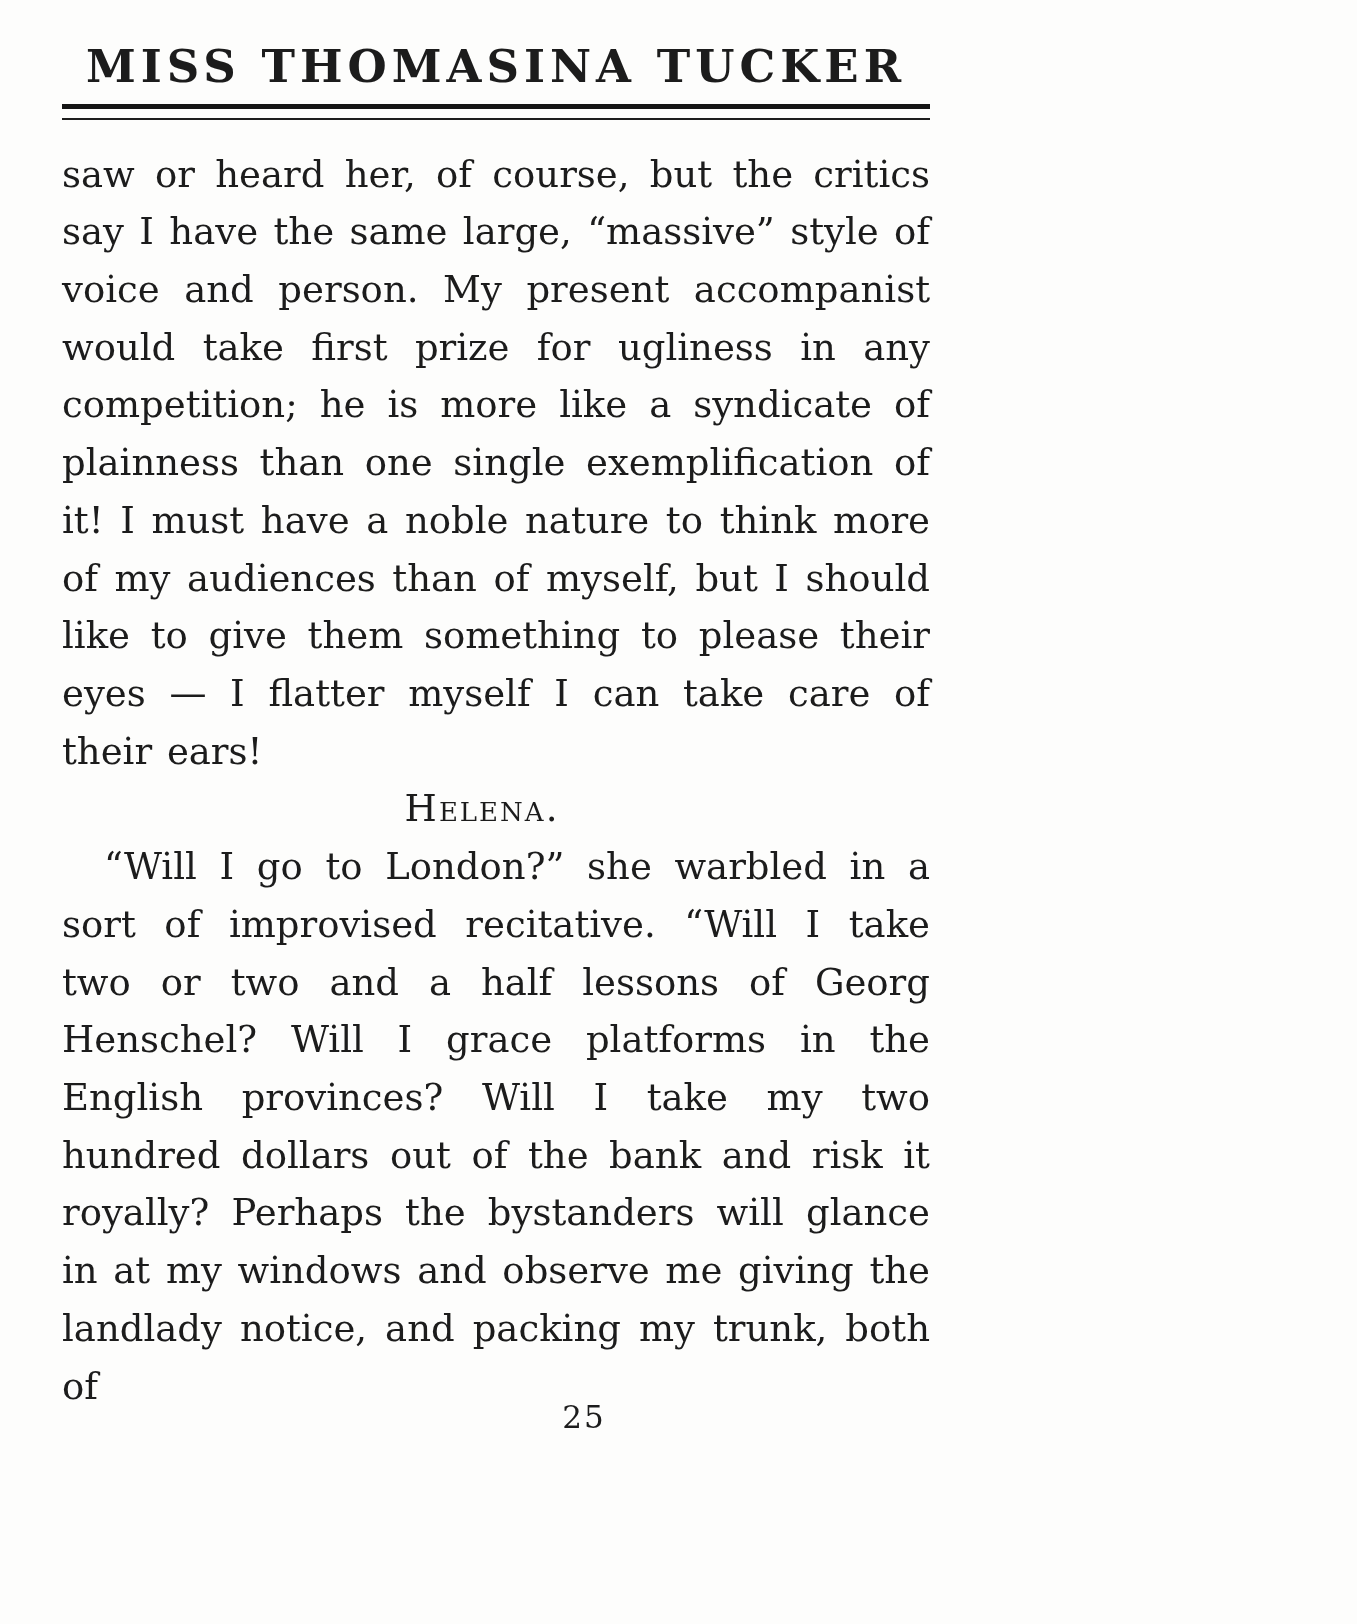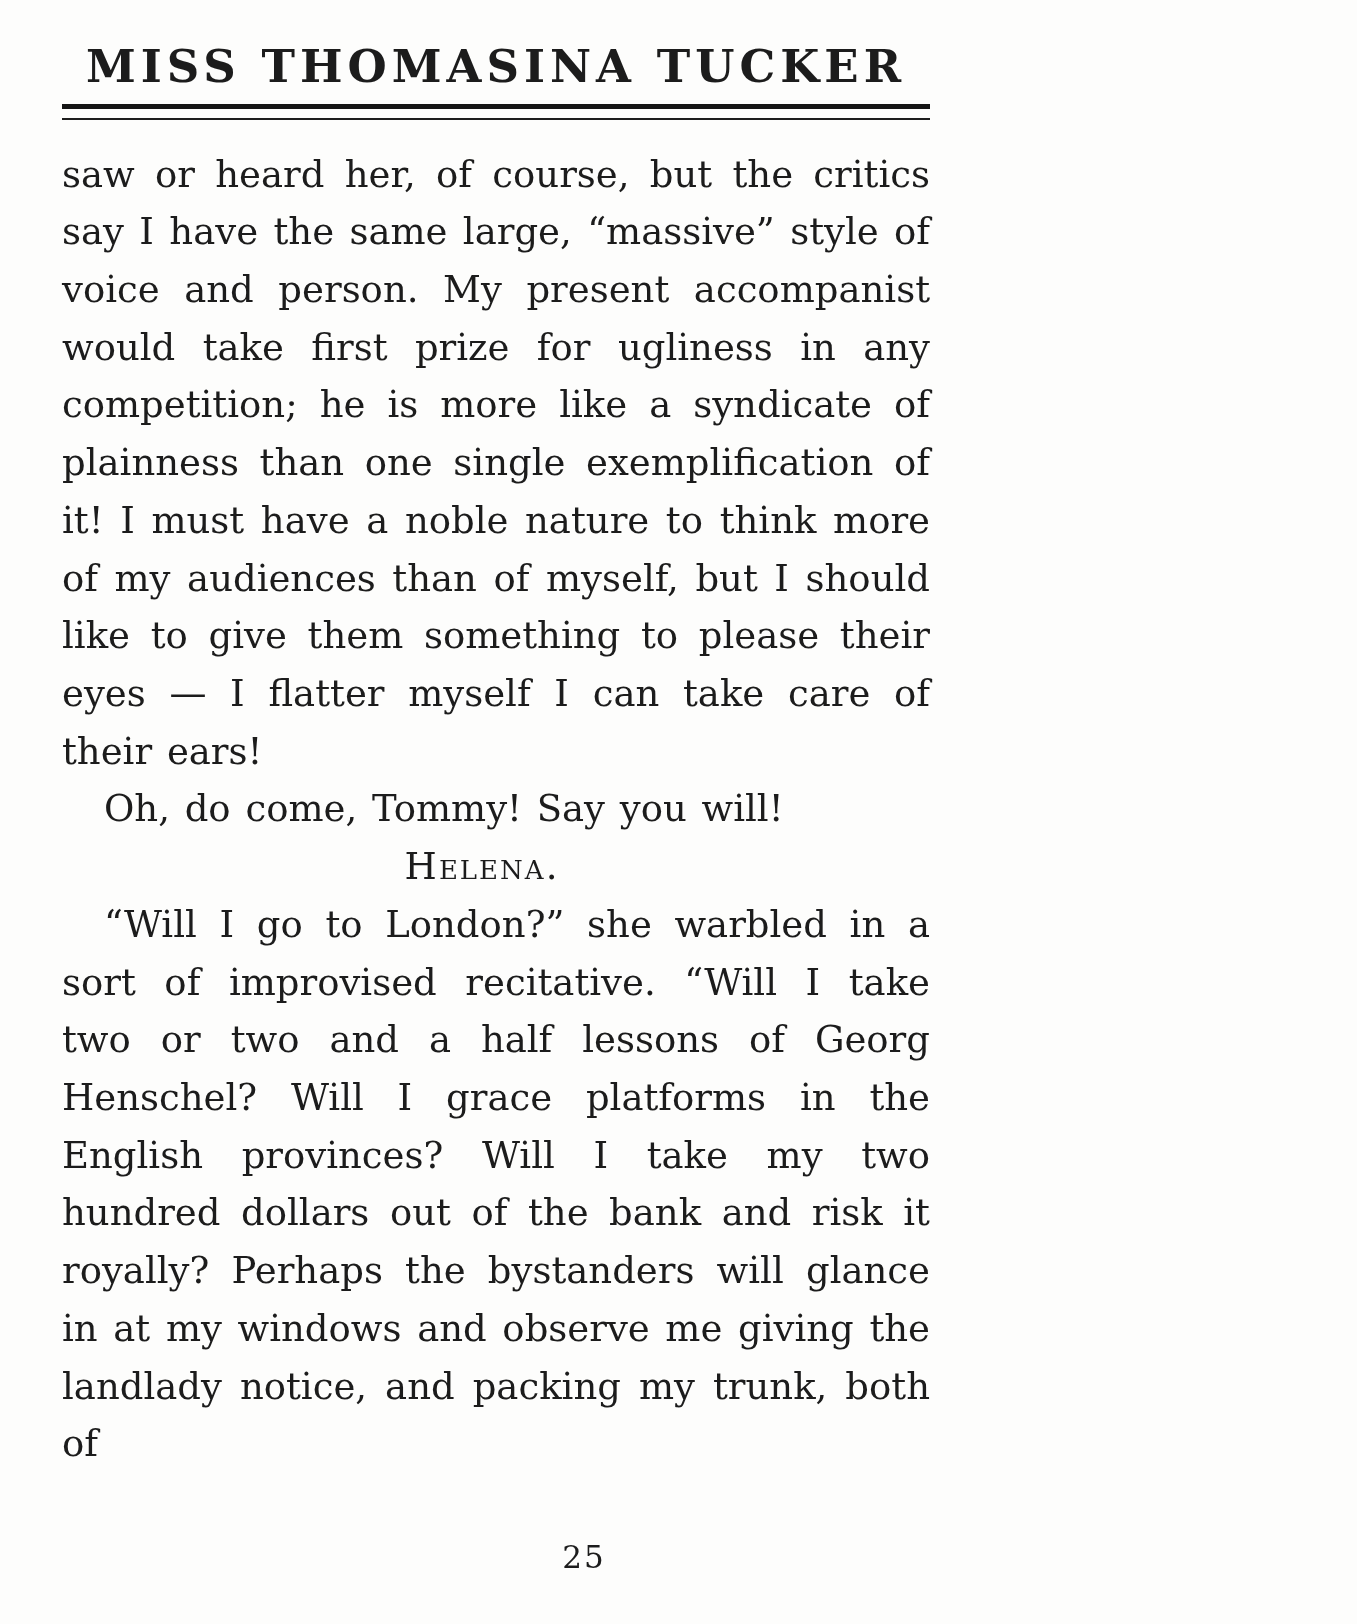--- a/index.html
+++ b/index.html
@@ -64,42 +64,41 @@
     font-variant: small-caps;
     letter-spacing: 2px;
   }
   p.after-letter {
     margin-top: 14px;
   }
   .folio {
     position: absolute;
     left: 150px;
     width: 868px;
-    top: 1539px;
+    top: 1399px;
     text-align: center;
     font-size: 31px;
     letter-spacing: 2px;
   }
 </style>
 </head>
 <body>
 
 <div class="page">
   <div class="text-block">
 
     <div class="running-head">MISS THOMASINA TUCKER</div>
 
     <hr class="rule-thick">
     <hr class="rule-thin">
 
     <div class="body-copy">
 
       <p>saw or heard her, of course, but the critics say I have the same large, “massive” style of voice and person. My present accompanist would take first prize for ugliness in any competition; he is more like a syndicate of plainness than one single exemplification of it! I must have a noble nature to think more of my audiences than of myself, but I should like to give them something to please their eyes — I flatter myself I can take care of their ears!</p>
 
-      <p class="letter-closing">Oh, do come, Tommy! Say you will!</p>
 
       <p class="signature">Helena.</p>
 
 
       <p class="indent">“Will I go to London?” she warbled in a sort of improvised recitative. “Will I take two or two and a half lessons of Georg Henschel? Will I grace platforms in the English provinces? Will I take my two hundred dollars out of the bank and risk it royally? Perhaps the bystanders will glance in at my windows and observe me giving the landlady notice, and packing my trunk, both of</p>
 
     </div>
   </div>
 </div>
 

